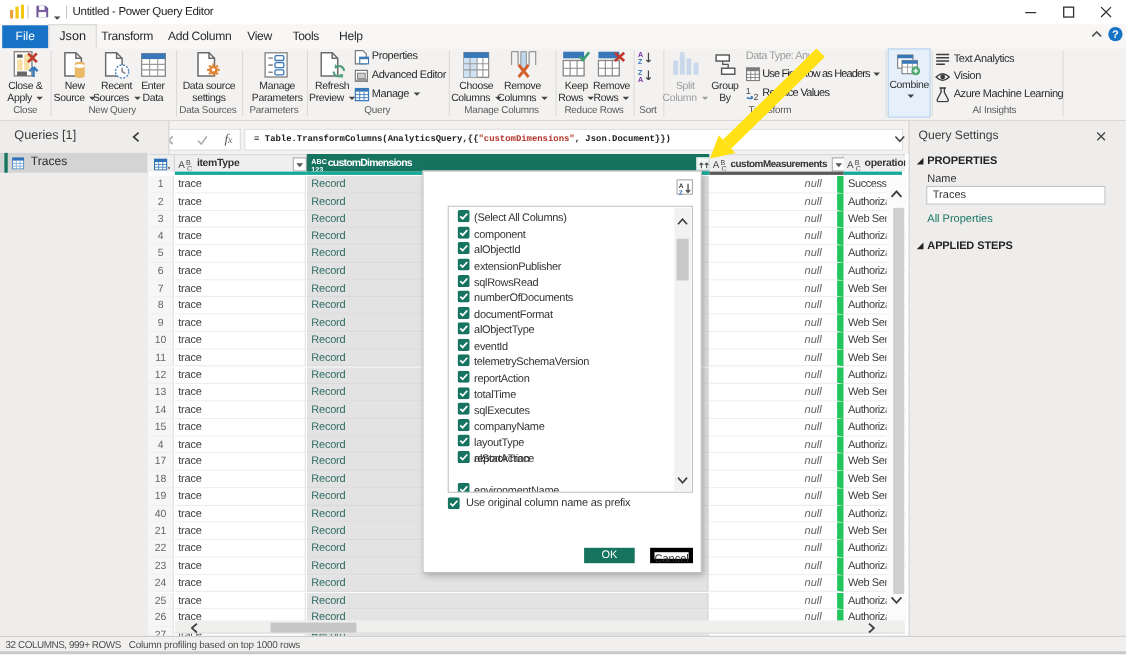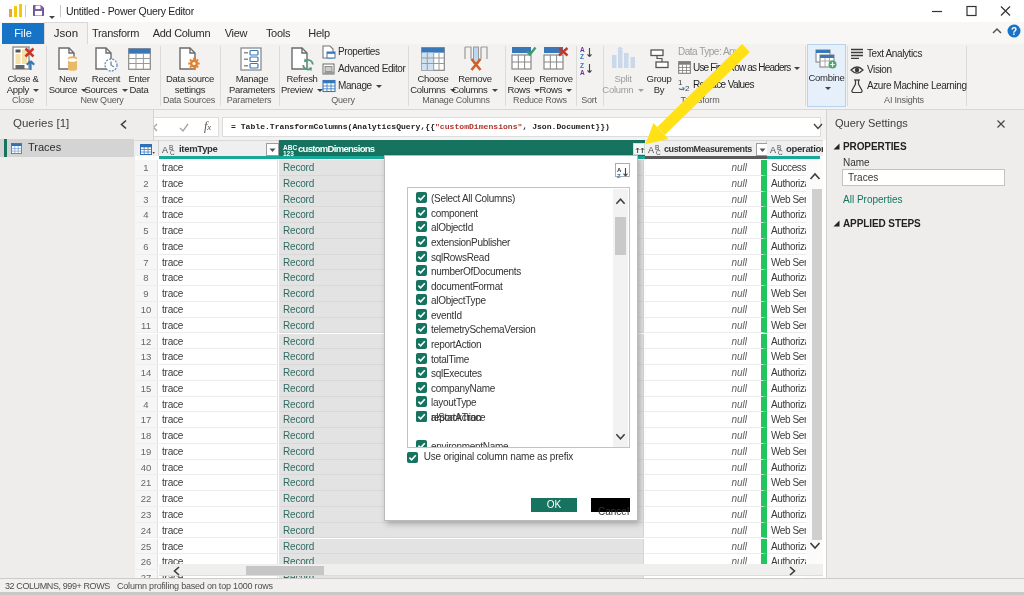--- a/index.html
+++ b/index.html
@@ -64,21 +64,21 @@
 #dlist { position:absolute; left:22px; top:31px; width:223px; height:261px; border:1px solid #c3c3c3; background:#fff; overflow:hidden; }
 .ditem { position:absolute; left:8px; height:14.5px; line-height:14.5px; white-space:nowrap; }
 .ditem .cb { display:inline-block; vertical-align:-1px; }
 .ditem .dtxt { font-size:10px; letter-spacing:-0.3px; color:#333; margin-left:4px; }
 #dscroll { position:absolute; right:1px; top:1px; width:15px; height:259px; background:#f2f2f2; }
 #prefix { position:absolute; left:22px; top:295px; font-size:10px; letter-spacing:-0.1px; color:#333; }
 #warn { position:absolute; left:22px; top:316px; width:223px; height:22px; background:#fbf2ce; }
 #warn .wtxt { position:absolute; left:32px; top:5px; font-size:10px; color:#4a4a42; }
 #okbtn { position:absolute; left:146px; top:342px; width:46px; height:14px; background:#15735f;
   color:#fff; font-size:10px; text-align:center; line-height:14px; }
-#cxbtn { position:absolute; left:206px; top:342px; width:39px; height:14px; background:#fff; border:7px solid #000000;
+#cxbtn { position:absolute; left:206px; top:342px; width:39px; height:14px; background:#fff; border:4px solid #000000;
   color:#333; font-size:10px; text-align:right; line-height:13px; }
 
 #status { position:absolute; left:0; top:578px; width:1024px; height:14px; background:#f1f0ef;
   border-top:1px solid #cccbca; font-size:9px; letter-spacing:-0.2px; color:#4d4d4d; line-height:14px; }
 #bottomstrip { position:absolute; left:0; top:592px; width:1024px; height:3px; background:#c9c8c7; }
 .chev { stroke:#3c3c3c; stroke-width:1.6; fill:none; }
 </style></head>
 <body>
 
 <div id="titlebar">

